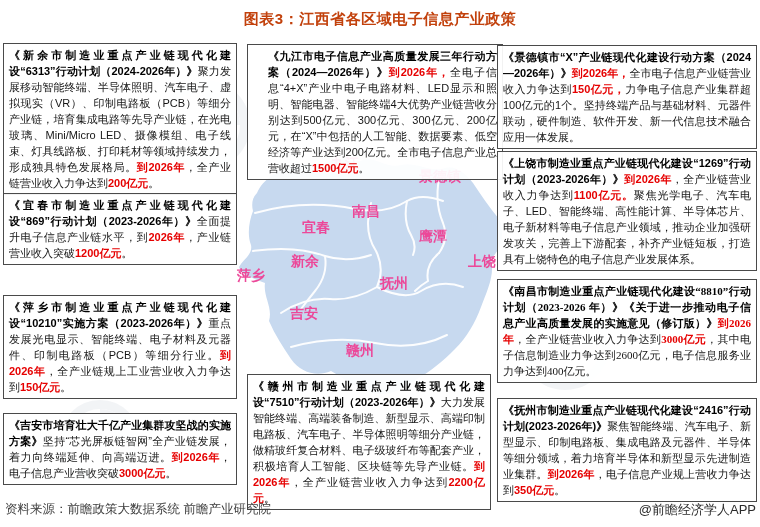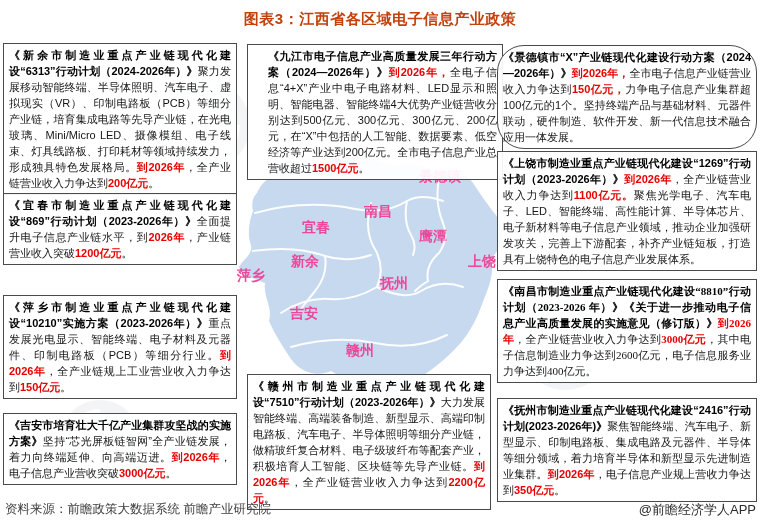--- a/index.html
+++ b/index.html
@@ -80,21 +80,21 @@
       <path d="M 142,136 Q 118,150 95,148 Q 70,146 46,162"></path>
       <path d="M 142,136 Q 170,150 186,140 Q 206,128 228,136"></path>
       <path d="M 56,196 Q 100,184 140,192 Q 180,200 212,184"></path>
       <path d="M 204,102 Q 190,114 193,130 Q 186,134 180,140"></path>
       <path d="M 90,105 Q 93,124 80,140 Q 72,150 66,158"></path>
       <path d="M 172,50 Q 168,70 176,84 Q 182,94 178,104"></path>
     </g>
   </svg>
   <span class="city" style="left:110px;top:13px;">九江</span>
   <span class="city" style="left:205px;top:26px;">景德镇</span>
-  <span class="city" style="left:143px;top:61px;">南昌</span>
+  <span class="city" style="left:131px;top:61px;">南昌</span>
   <span class="city" style="left:81px;top:77px;">宜春</span>
   <span class="city" style="left:247px;top:69px;margin-top:42px;">上饶</span>
   <span class="city" style="left:198px;top:86px;">鹰潭</span>
   <span class="city" style="left:70px;top:111px;">新余</span>
   <span class="city" style="left:16px;top:125px;">萍乡</span>
   <span class="city" style="left:159px;top:133px;">抚州</span>
   <span class="city" style="left:69px;top:163px;">吉安</span>
   <span class="city" style="left:125px;top:200px;">赣州</span>
 </div>
 
@@ -111,21 +111,21 @@
   <span class="ttl">《吉安市培育壮大千亿产业集群攻坚战的实施方案》</span><span class="bdy"><span>坚持“芯光屏板链智网”全产业链发展，着力向终端延伸、向高端迈进。</span><span class="hl">到2026年</span><span>，电子信息产业营收突破</span><span class="hl">3000亿元</span><span>。</span></span>
 </div>
 
 <div class="pbox" style="left:247px;top:44px;width:229px;padding-left:20px;">
   <span class="ttl">《九江市电子信息产业高质量发展三年行动方案（2024—2026年）》</span><span class="bdy"><span class="hl">到2026年，</span><span>全电子信息“4+X”产业中电子电路材料、LED显示和照明、智能电器、智能终端4大优势产业链营收分别达到500亿元、300亿元、300亿元、200亿元，在“X”中包括的人工智能、数据要素、低空经济等产业达到200亿元。全市电子信息产业总营收超过</span><span class="hl">1500亿元</span><span>。</span></span>
 </div>
 <div class="pbox" style="left:247px;top:374px;width:232px;">
   <span class="ttl">《赣州市制造业重点产业链现代化建设“7510”行动计划（2023-2026年）》</span><span class="bdy"><span>大力发展智能终端、高端装备制造、新型显示、高端印制电路板、汽车电子、半导体照明等细分产业链，做精玻纤复合材料、电子级玻纤布等配套产业，积极培育人工智能、区块链等先导产业链。</span><span class="hl">到2026年</span><span>，全产业链营业收入力争达到</span><span class="hl">2200亿元</span><span>。</span></span>
 </div>
 
-<div class="pbox" style="left:497px;top:45px;width:248px;border-radius:27px;">
+<div class="pbox" style="left:497px;top:45px;width:248px;">
   <span class="ttl">《景德镇市“X”产业链现代化建设行动方案（2024—2026年）》</span><span class="bdy"><span class="hl">到2026年，</span><span>全市电子信息产业链营业收入力争达到</span><span class="hl">150亿元，</span><span>力争电子信息产业集群超100亿元的1个。坚持终端产品与基础材料、元器件联动，硬件制造、软件开发、新一代信息技术融合应用一体发展。</span></span>
 </div>
 <div class="pbox" style="left:497px;top:151px;width:248px;">
   <span class="ttl">《上饶市制造业重点产业链现代化建设“1269”行动计划（2023-2026年）》</span><span class="bdy"><span class="hl">到2026年</span><span>，全产业链营业收入力争达到</span><span class="hl">1100亿元。</span><span>聚焦光学电子、汽车电子、LED、智能终端、高性能计算、半导体芯片、电子新材料等电子信息产业领域，推动企业加强研发攻关，完善上下游配套，补齐产业链短板，打造具有上饶特色的电子信息产业发展体系。</span></span>
 </div>
 <div class="pbox" style="left:497px;top:279px;width:248px;font-family:Liberation Serif, serif;">
   <span class="ttl">《南昌市制造业重点产业链现代化建设“8810”行动计划（2023-2026 年）》《关于进一步推动电子信息产业高质量发展的实施意见（修订版）》</span><span class="bdy"><span class="hl">到2026年</span><span>，全产业链营业收入力争达到</span><span class="hl">3000亿元</span><span>，其中电子信息制造业力争达到2600亿元，电子信息服务业力争达到400亿元。</span></span>
 </div>
 <div class="pbox" style="left:497px;top:398px;width:248px;">
   <span class="ttl">《抚州市制造业重点产业链现代化建设“2416”行动计划(2023-2026年)》</span><span class="bdy"><span>聚焦智能终端、汽车电子、新型显示、印制电路板、集成电路及元器件、半导体等细分领域，着力培育半导体和新型显示先进制造业集群。</span><span class="hl">到2026年</span><span>，电子信息产业规上营收力争达到</span><span class="hl">350亿元</span><span>。</span></span>

